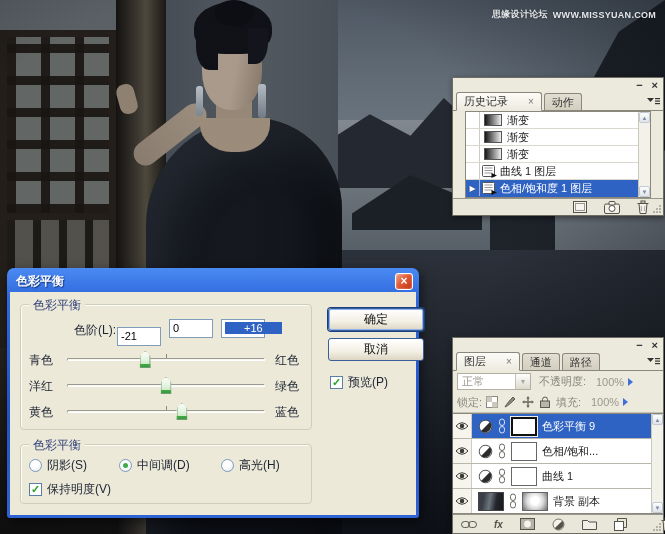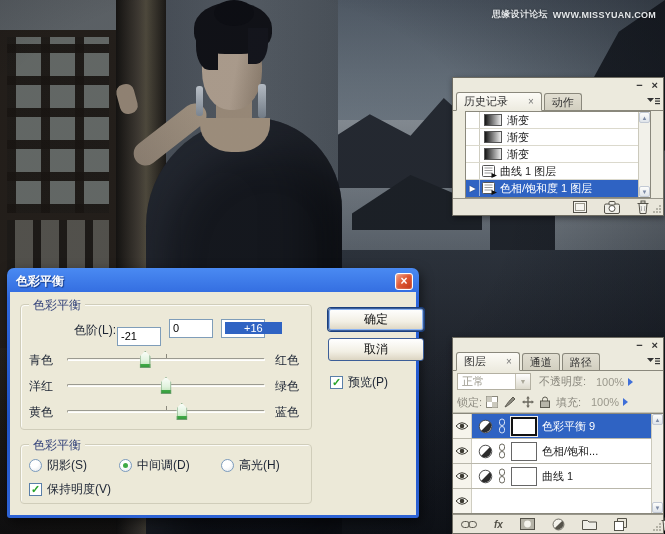--- a/index.html
+++ b/index.html
@@ -472,20 +472,31 @@
         </div>
       </div>
 
       <div class="lyr-row">
         <div class="eye-cell">
           <svg width="14" height="10" viewBox="0 0 14 10">
               <path d="M1 5 Q7 -1.5 13 5 Q7 11.5 1 5 Z" fill="#fdfdf8" stroke="#3c3a32"></path>
               <circle cx="7" cy="5" r="2.3" fill="#3c3a32"></circle>
             </svg>
         </div>
+        <div class="lyr-main">
+          <span class="img-thumb"></span>
+          <span class="lnk">
+            <svg width="8" height="16" viewBox="0 0 8 16">
+                <rect x="1.5" y="1" width="5" height="6.5" rx="2.5" fill="none" stroke="#6b695f"></rect>
+                <rect x="1.5" y="8.5" width="5" height="6.5" rx="2.5" fill="none" stroke="#6b695f"></rect>
+              </svg>
+          </span>
+          <span class="mask-thumb mask-grad"></span>
+          <span class="lyr-name">背景 副本</span>
+        </div>
       </div>
       <div class="vscroll">
         <div class="sb-btn">▲</div>
         <div class="sb-btn">▼</div>
       </div>
     </div>
     <div class="panel-bottom">
       <span>
         <svg width="16" height="9" viewBox="0 0 16 9">
             <rect x="0.5" y="1.5" width="8" height="6" rx="3" fill="none" stroke="#55534a"></rect>

